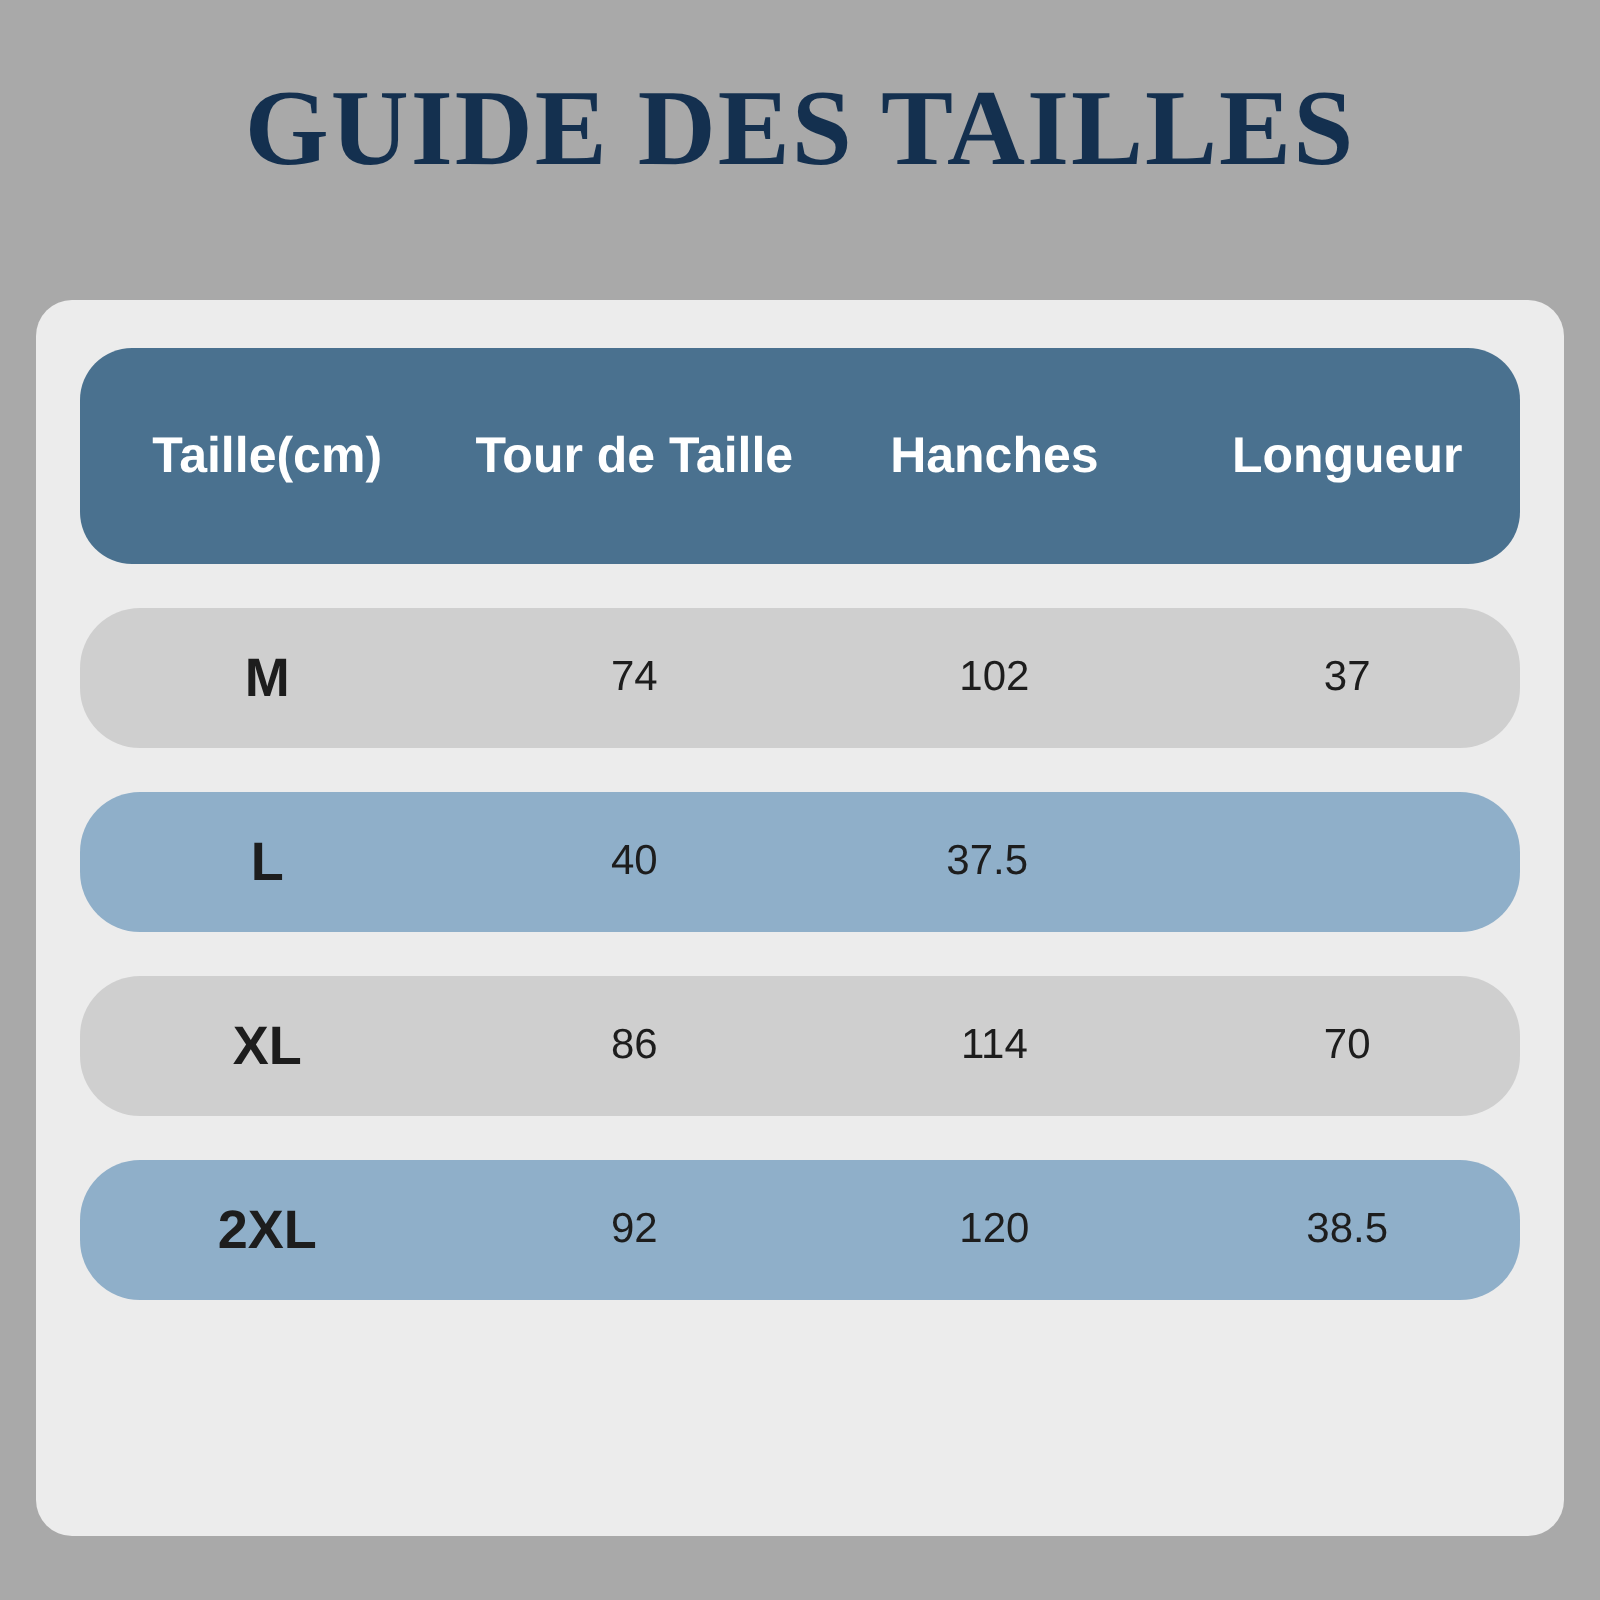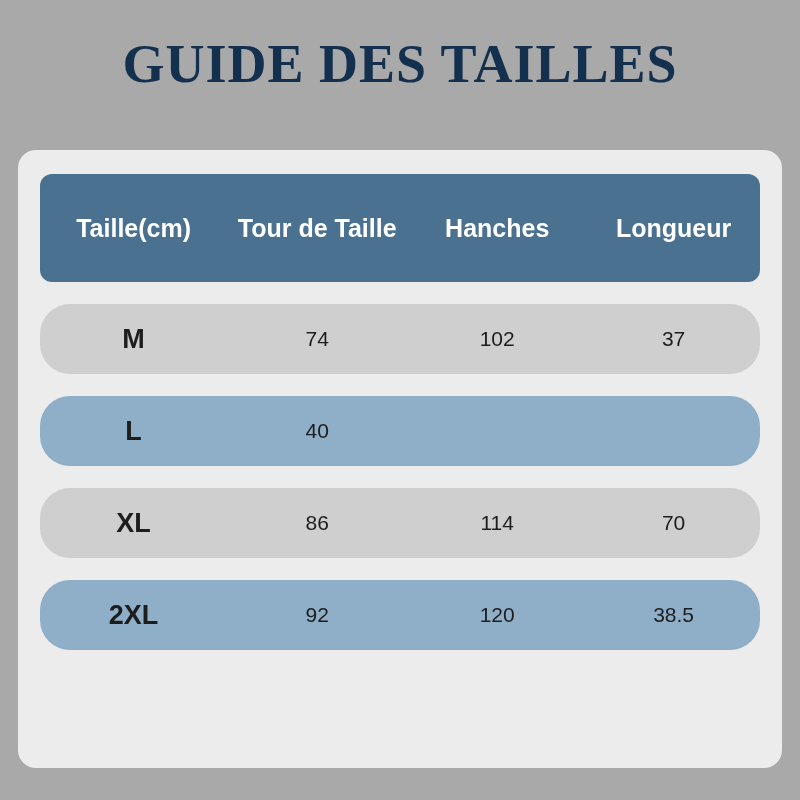--- a/index.html
+++ b/index.html
@@ -53,21 +53,21 @@
   .row {
     display: flex;
     align-items: center;
     border-radius: 30px;
     height: 70px;
     box-sizing: border-box;
   }
   .row.header {
     background: #4a718f;
     height: 108px;
-    border-radius: 12px;
+    border-radius: 26px;
   }
   .row.light {
     background: #cfcfcf;
   }
   .row.blue {
     background: #8fafc9;
   }
   .cell {
     text-align: center;
     font-size: 21px;
@@ -110,20 +110,21 @@
       <div class="row light">
         <div class="cell c0">M</div>
         <div class="cell c1">74</div>
         <div class="cell c2">102</div>
         <div class="cell c3">37</div>
       </div>
 
       <div class="row blue">
         <div class="cell c0">L</div>
         <div class="cell c1">40</div>
+        <div class="cell c3">37.5</div>
       </div>
 
       <div class="row light">
         <div class="cell c0">XL</div>
         <div class="cell c1">86</div>
         <div class="cell c2">114</div>
         <div class="cell c3">70</div>
       </div>
 
       <div class="row blue">

